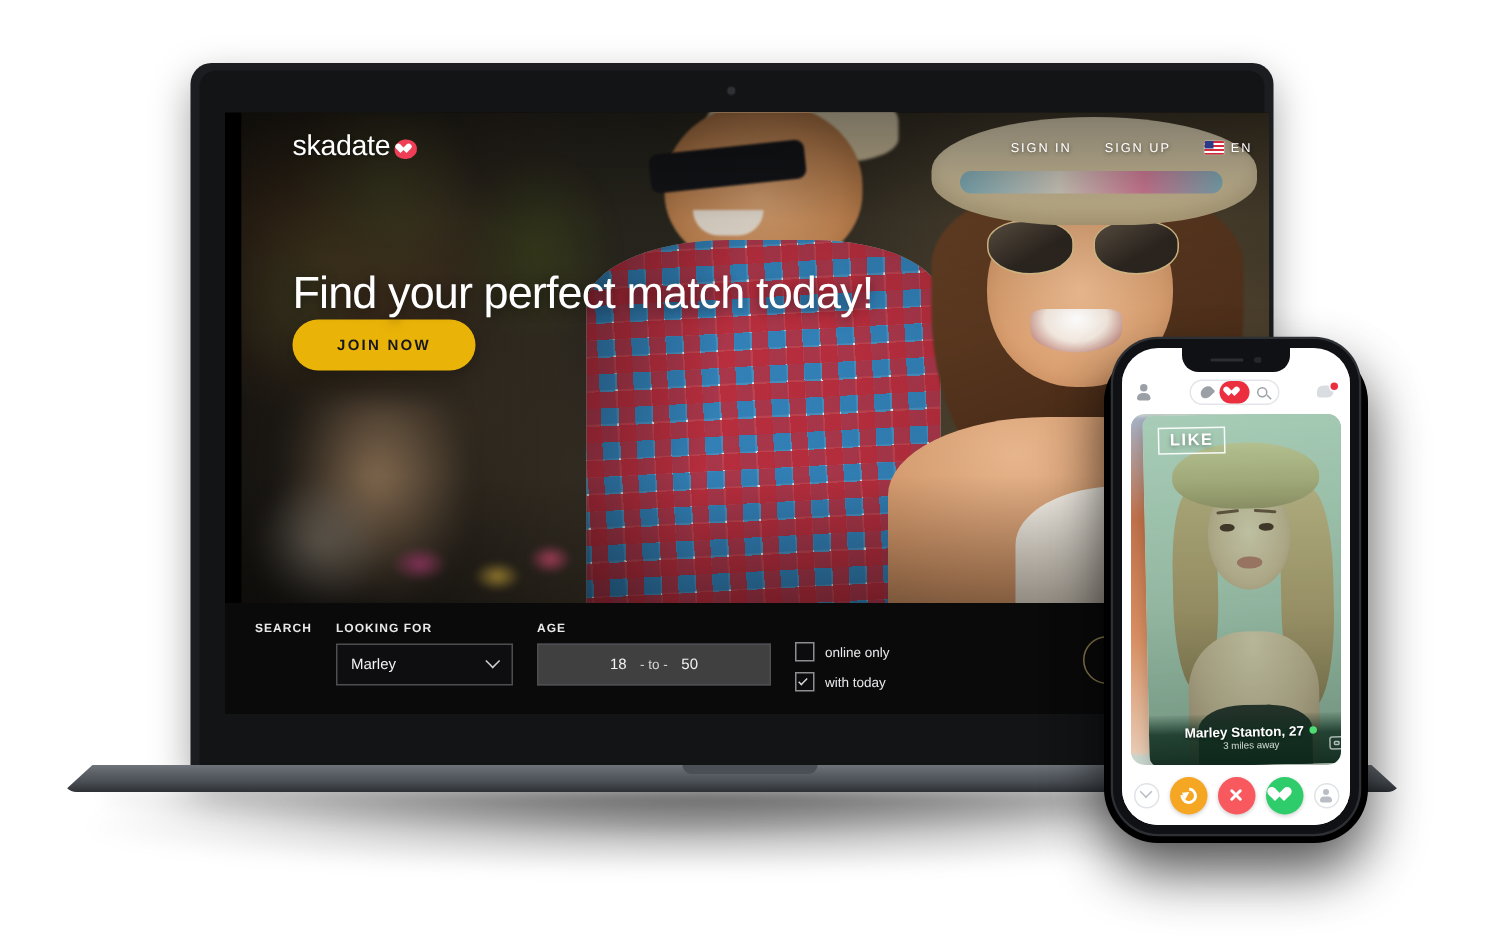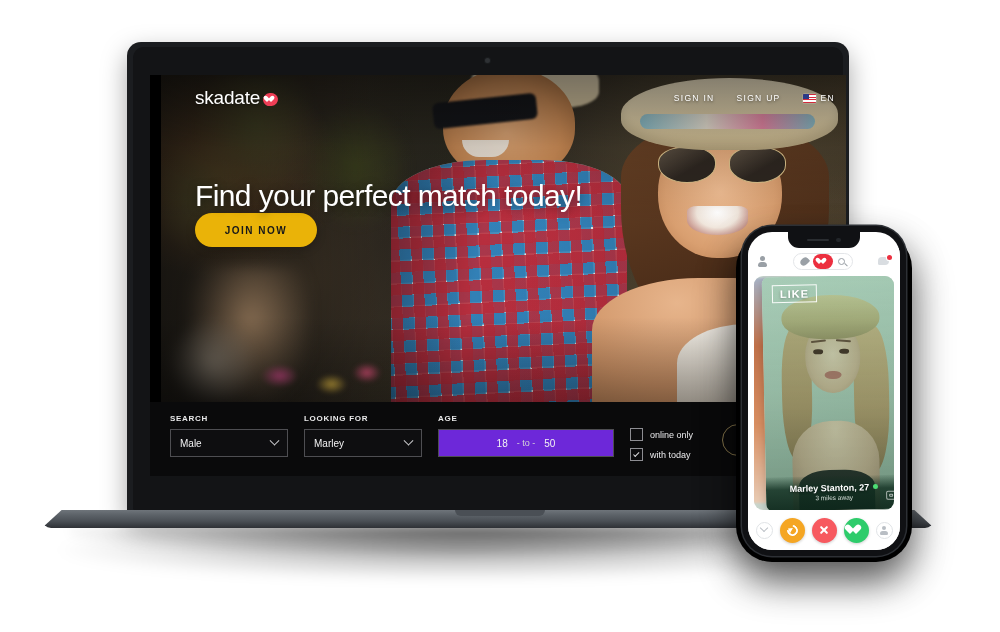--- a/index.html
+++ b/index.html
@@ -267,21 +267,21 @@
   .select-box{
     width:118px; height:28px; background:#0e0e10; border:1px solid #4e4e52;
     display:flex; align-items:center; justify-content:space-between;
     padding:0 9px; color:#f2f2f3; font-size:10px; cursor:pointer;
   }
   .chev{
     width:7px; height:7px; border-right:1.4px solid #cfcfd2; border-bottom:1.4px solid #cfcfd2;
     transform: rotate(45deg) translate(-2px,-2px);
   }
   .age-box{
-    width:176px; height:28px; background:#6d28d9; border:1px solid #4e4e52;
+    width:156px; height:28px; background:#404040; border:1px solid #4e4e52;
     display:flex; align-items:center; justify-content:center; gap:9px;
     color:#f2f2f3; font-size:10px;
   }
   .age-sep{ color:#d6d6d8; font-size:9px; }
   .checks{ margin-top:14px; display:flex; flex-direction:column; gap:7px; }
   .check-row{ display:flex; align-items:center; gap:7px; cursor:pointer; }
   .box{
     width:13px; height:13px; border:1px solid #8d8d92; background:#0c0c0e;
     display:flex; align-items:center; justify-content:center;
   }
@@ -579,24 +579,20 @@
       <div class="hero-copy">
         <div class="hero-title">Find your perfect match today!</div>
         <button class="join-btn">JOIN NOW</button>
       </div>
     </div>
 
     <div class="searchbar">
 
       <div>
         <div class="field-label">SEARCH</div>
-        <div class="select-box">
-          <span>Male</span>
-          <span class="chev"></span>
-        </div>
       </div>
 
       <div>
         <div class="field-label">LOOKING FOR</div>
         <div class="select-box">
           <span>Marley</span>
           <span class="chev"></span>
         </div>
       </div>
 

